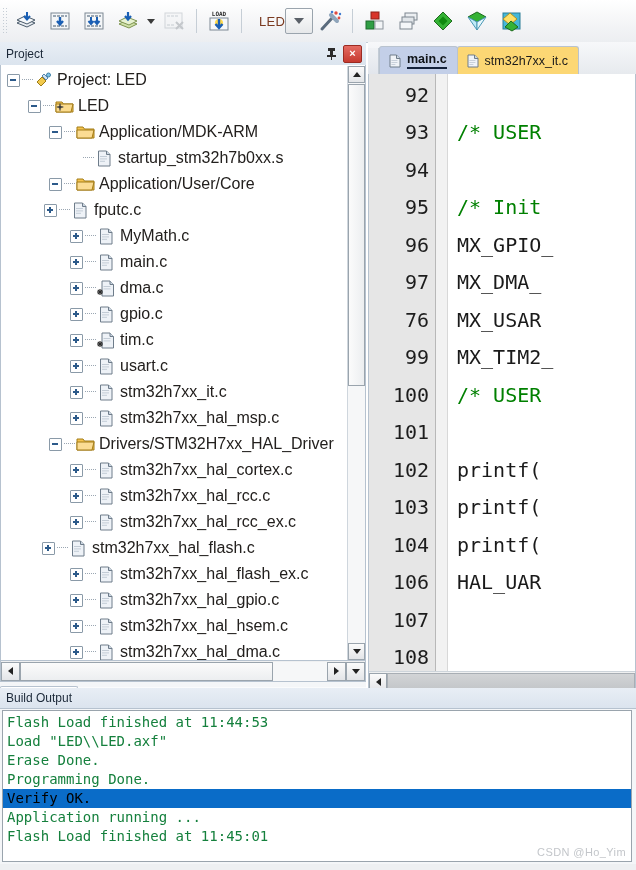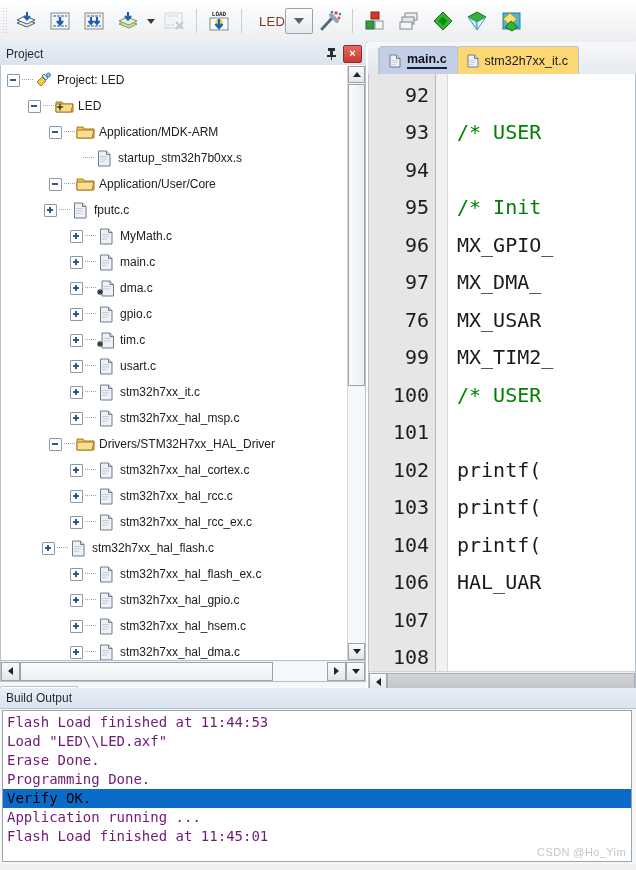--- a/index.html
+++ b/index.html
@@ -49,21 +49,21 @@
   .proj-title{font-size:12px;color:#1b2838;padding-left:6px;font-weight:400;}
   .hdr-btns{margin-left:auto;display:flex;align-items:center;gap:4px;padding-right:4px;}
   .pin-btn{width:15px;height:15px;display:flex;align-items:center;justify-content:center;}
   .close-btn{width:17px;height:16px;background:linear-gradient(#e46b63,#c63a30);
     border:1px solid #9b2b22;border-radius:2px;color:#fff;font-size:11px;font-weight:bold;
     display:flex;align-items:center;justify-content:center;line-height:1;}
 
   .tree-wrap{position:absolute;left:0;top:23px;width:366px;height:596px;background:#fff;
     border:1px solid #b6c2cf;border-top:none;box-sizing:border-box;overflow:hidden;}
   .tree{position:absolute;left:0;top:2px;width:344px;}
-  .trow{height:26px;display:flex;align-items:center;white-space:nowrap;font-size:12px;color:#23201e;}
+  .trow{height:26px;display:flex;align-items:center;white-space:nowrap;font-size:16px;color:#23201e;}
   .tog{width:11px;height:11px;border:1px solid #8a9aa8;background:#fff;border-radius:1px;
     position:relative;flex:0 0 auto;margin-right:2px;}
   .tog::before{content:"";position:absolute;left:2px;top:4.5px;width:6px;height:1.5px;background:#2c5a8a;}
   .tog.plus::after{content:"";position:absolute;left:4.2px;top:2px;width:1.5px;height:6px;background:#2c5a8a;}
   .togspace{width:13px;flex:0 0 auto;}
   .dots{width:11px;height:1px;border-top:1px dotted #9aa6b2;flex:0 0 auto;margin-right:1px;}
   .ico{width:19px;height:18px;flex:0 0 auto;margin-right:4px;display:flex;align-items:center;justify-content:center;}
   .lbl{padding-right:4px;}
 
   
@@ -133,21 +133,21 @@
 
   
   .bo{position:absolute;left:0;top:688px;width:636px;height:182px;background:#f4f6f8;}
   .bo-header{position:absolute;left:0;top:0;width:636px;height:20px;
     background:linear-gradient(#e8eef5,#dbe4ee);border-bottom:1px solid #b6c2cf;
     display:flex;align-items:center;}
   .bo-title{font-size:12px;color:#1b2838;padding-left:6px;}
   .bo-body{position:absolute;left:2px;top:22px;width:630px;height:152px;background:#fff;
     border:1px solid #9aa4ad;box-sizing:border-box;overflow:hidden;padding-top:2px;}
   .bline{height:19px;line-height:19px;font-family:"DejaVu Sans Mono","Liberation Mono",monospace;
-    font-size:14px;color:#701a75;padding-left:4px;white-space:pre;}
+    font-size:14px;color:#15803d;padding-left:4px;white-space:pre;}
   .bline.sel{background:#0a6cc8;color:#000000;}
   .watermark{position:absolute;right:10px;top:846px;font-size:11px;color:#c3c6ca;letter-spacing:.4px;}
   .bo-bottomstrip{position:absolute;left:0;top:176px;width:636px;height:6px;background:#eef0f2;}
 </style>
 </head>
 <body>
 
 <div id="app">
 
   <div class="toolbar">

